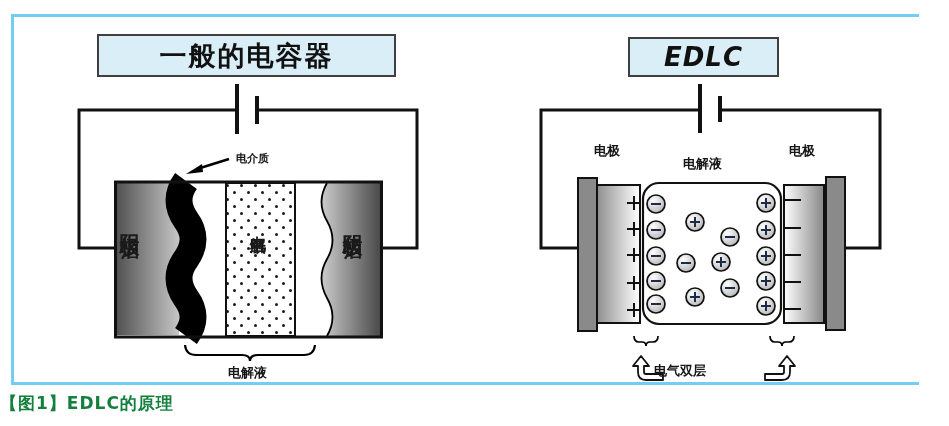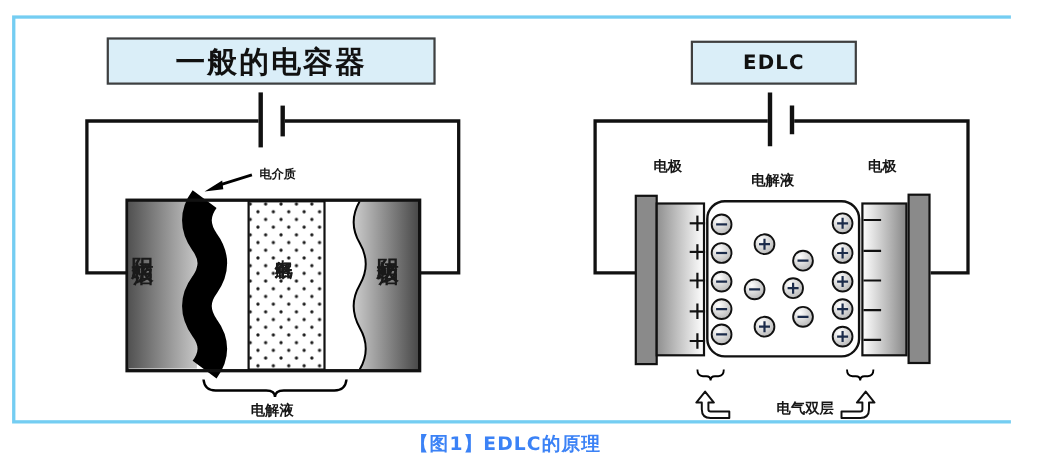--- a/index.html
+++ b/index.html
@@ -7,22 +7,22 @@
          font-family:"DejaVu Sans","Liberation Sans",sans-serif;color:#111;}
   #panel{position:absolute;left:11px;top:14px;width:923px;height:371px;
          border:3px solid #74cdf2;box-sizing:border-box;background:#fff;}
   #lineart{position:absolute;left:0;top:0;}
   .titlebox{position:absolute;background:#daeef8;border:2px solid #3f3f3f;
             display:flex;align-items:center;justify-content:center;
             font-weight:bold;color:#111;}
   .lbl{position:absolute;font-weight:bold;color:#161616;white-space:nowrap;}
   .vlbl{position:absolute;writing-mode:vertical-rl;text-orientation:upright;
         font-weight:bold;color:#1a1a1a;letter-spacing:2px;line-height:1;}
-  #caption{position:absolute;left:0;top:392px;width:100%;text-align:center;
-           font-size:17px;font-weight:600;color:#3b82f6;letter-spacing:1px;}
+  #caption{position:absolute;left:0;top:392px;width:100%;text-align:left;
+           font-size:17px;font-weight:600;color:#15803d;letter-spacing:1px;}
 </style>
 </head>
 <body>
 
 <div id="stage">
 
   <div id="panel"></div>
 
   <svg id="lineart" width="949" height="426" viewBox="0 0 949 426">
     <defs>
@@ -208,27 +208,27 @@
     </g>
 
     <path d="M634,336 Q634,342 639,342 L642,342 Q646,342 646,346 Q646,342 650,342 L653,342 Q658,342 658,336" fill="none" stroke="#000" stroke-width="1.7"></path>
     <path d="M770,336 Q770,342 775,342 L778,342 Q782,342 782,346 Q782,342 786,342 L789,342 Q794,342 794,336" fill="none" stroke="#000" stroke-width="1.7"></path>
 
     <path d="M663,380 H646 Q638,380 638,372 V366 H633 L641,356 L649,366 H644 V372 Q644,374 646,374 H663 Z" fill="#fff" stroke="#111" stroke-width="1.8" stroke-linejoin="round"></path>
     <path d="M765,380 H782 Q790,380 790,372 V366 H795 L787,356 L779,366 H784 V372 Q784,374 782,374 H765 Z" fill="#fff" stroke="#111" stroke-width="1.8" stroke-linejoin="round"></path>
   </svg>
 
   <div class="titlebox" style="left:97px;top:34px;width:295px;height:39px;font-size:27px;letter-spacing:2px;">一般的电容器</div>
-  <div class="titlebox" style="left:628px;top:37px;width:147px;height:36px;font-size:18px;letter-spacing:1px;">EDLC</div>
+  <div class="titlebox" style="left:628px;top:37px;width:147px;height:36px;font-size:26px;letter-spacing:1px;font-style:italic;">EDLC</div>
 
   <div class="lbl" style="left:236px;top:151px;font-size:11px;">电介质</div>
   <div class="vlbl" style="left:120px;top:219px;font-size:20px;">阳极箔</div>
   <div class="vlbl" style="left:250px;top:223px;font-size:16px;letter-spacing:1px;">电解纸</div>
   <div class="vlbl" style="left:343px;top:219px;font-size:20px;">阴极箔</div>
   <div class="lbl" style="left:228px;top:364px;font-size:13px;">电解液</div>
 
   <div class="lbl" style="left:594px;top:142px;font-size:13px;">电极</div>
   <div class="lbl" style="left:683px;top:155px;font-size:13px;">电解液</div>
   <div class="lbl" style="left:789px;top:142px;font-size:13px;">电极</div>
-  <div class="lbl" style="left:706px;top:362px;font-size:13px;">电气双层</div>
+  <div class="lbl" style="left:654px;top:362px;font-size:13px;">电气双层</div>
 
   <div id="caption">【图1】EDLC的原理</div>
 </div>
 
 </body></html>

